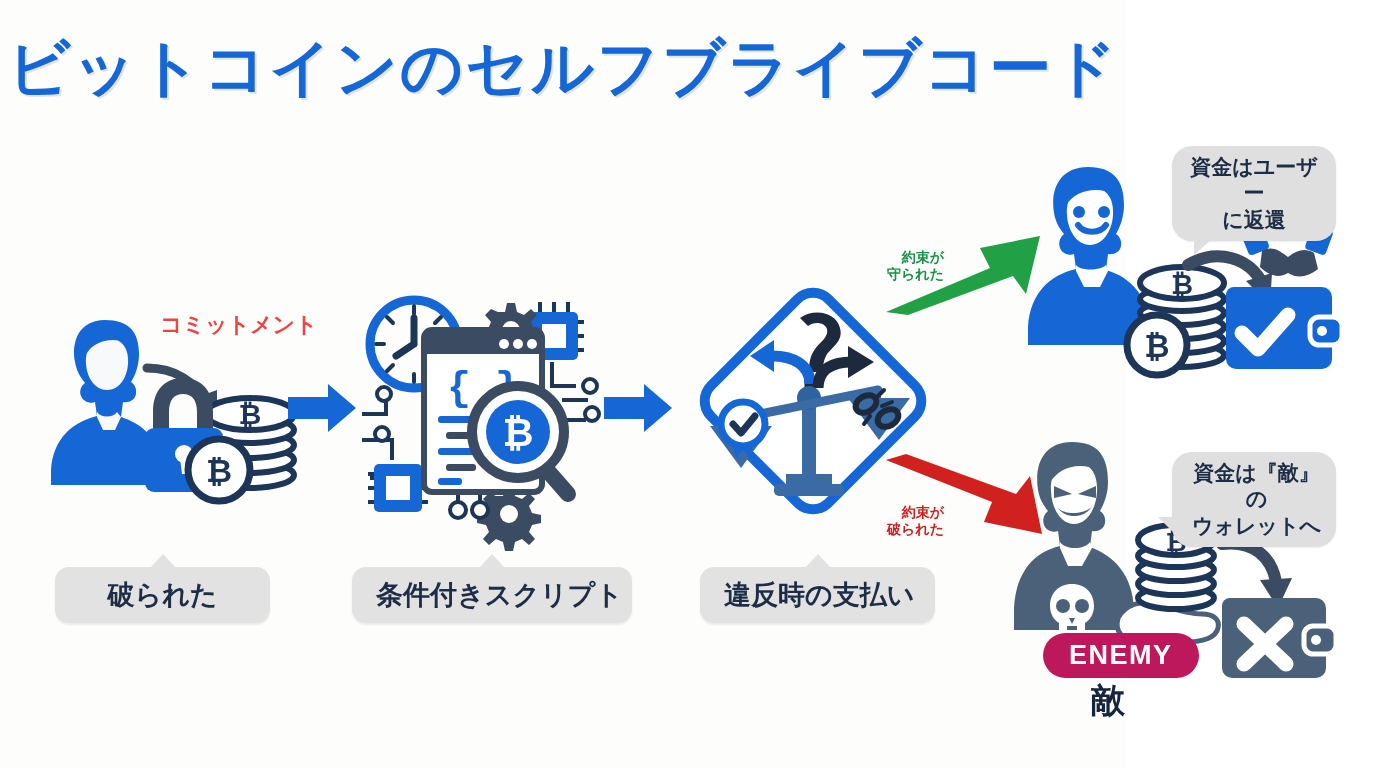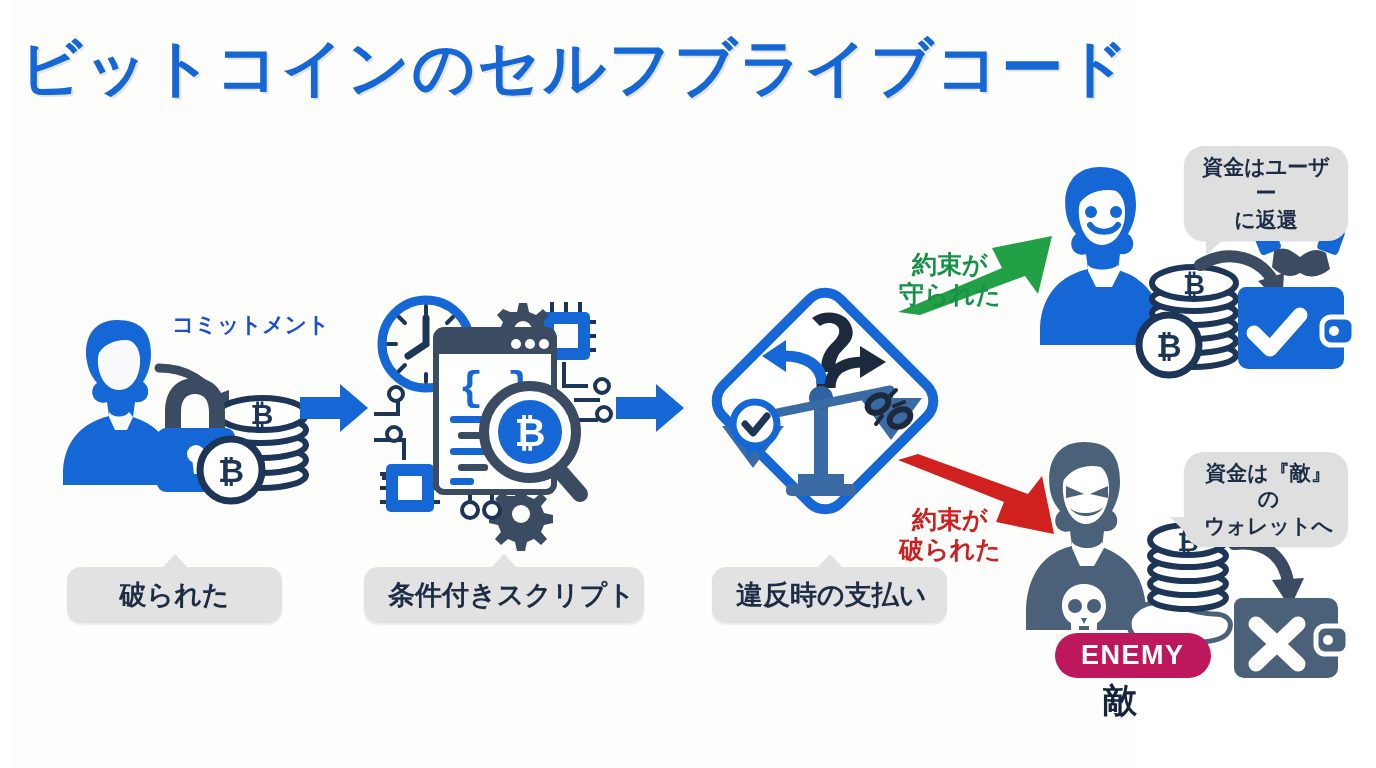--- a/index.html
+++ b/index.html
@@ -7,21 +7,20 @@
   html, body {
     width: 1376px; height: 768px;
     background: #ffffff;
     font-family: "Liberation Sans", "DejaVu Sans", sans-serif;
     overflow: hidden;
   }
   #stage {
     position: relative;
     width: 1126px; height: 768px;
     background: #fdfdfc;
-    margin-left: 12px;
   }
   .abs { position: absolute; }
 
   
   #title {
     position: absolute;
     left: 0; right: 0; top: 26px;
     text-align: center;
     font-size: 62px;
     font-weight: 700;
@@ -79,35 +78,35 @@
     content: "";
     position: absolute;
     left: -14px; bottom: 14px;
     border-right: 16px solid #dfdfdf;
     border-bottom: 16px solid transparent;
   }
 
   
   .branch-label {
     position: absolute;
-    font-size: 25px;
+    font-size: 14px;
     font-weight: 700;
     line-height: 1.2;
     white-space: pre-line;
-    text-align: center;
+    text-align: right;
   }
   .branch-label.ok  { color: #17914a; }
   .branch-label.bad { color: #cc1f1f; }
 
   
   #commit-label {
     position: absolute;
     font-size: 22px;
     font-weight: 700;
-    color: #1d4ed8;
+    color: #ef4444;
     white-space: nowrap;
   }
 
   
   #enemy-badge {
     position: absolute;
     background: #be185d;
     color: #ffffff;
     font-size: 27px;
     font-weight: 700;

